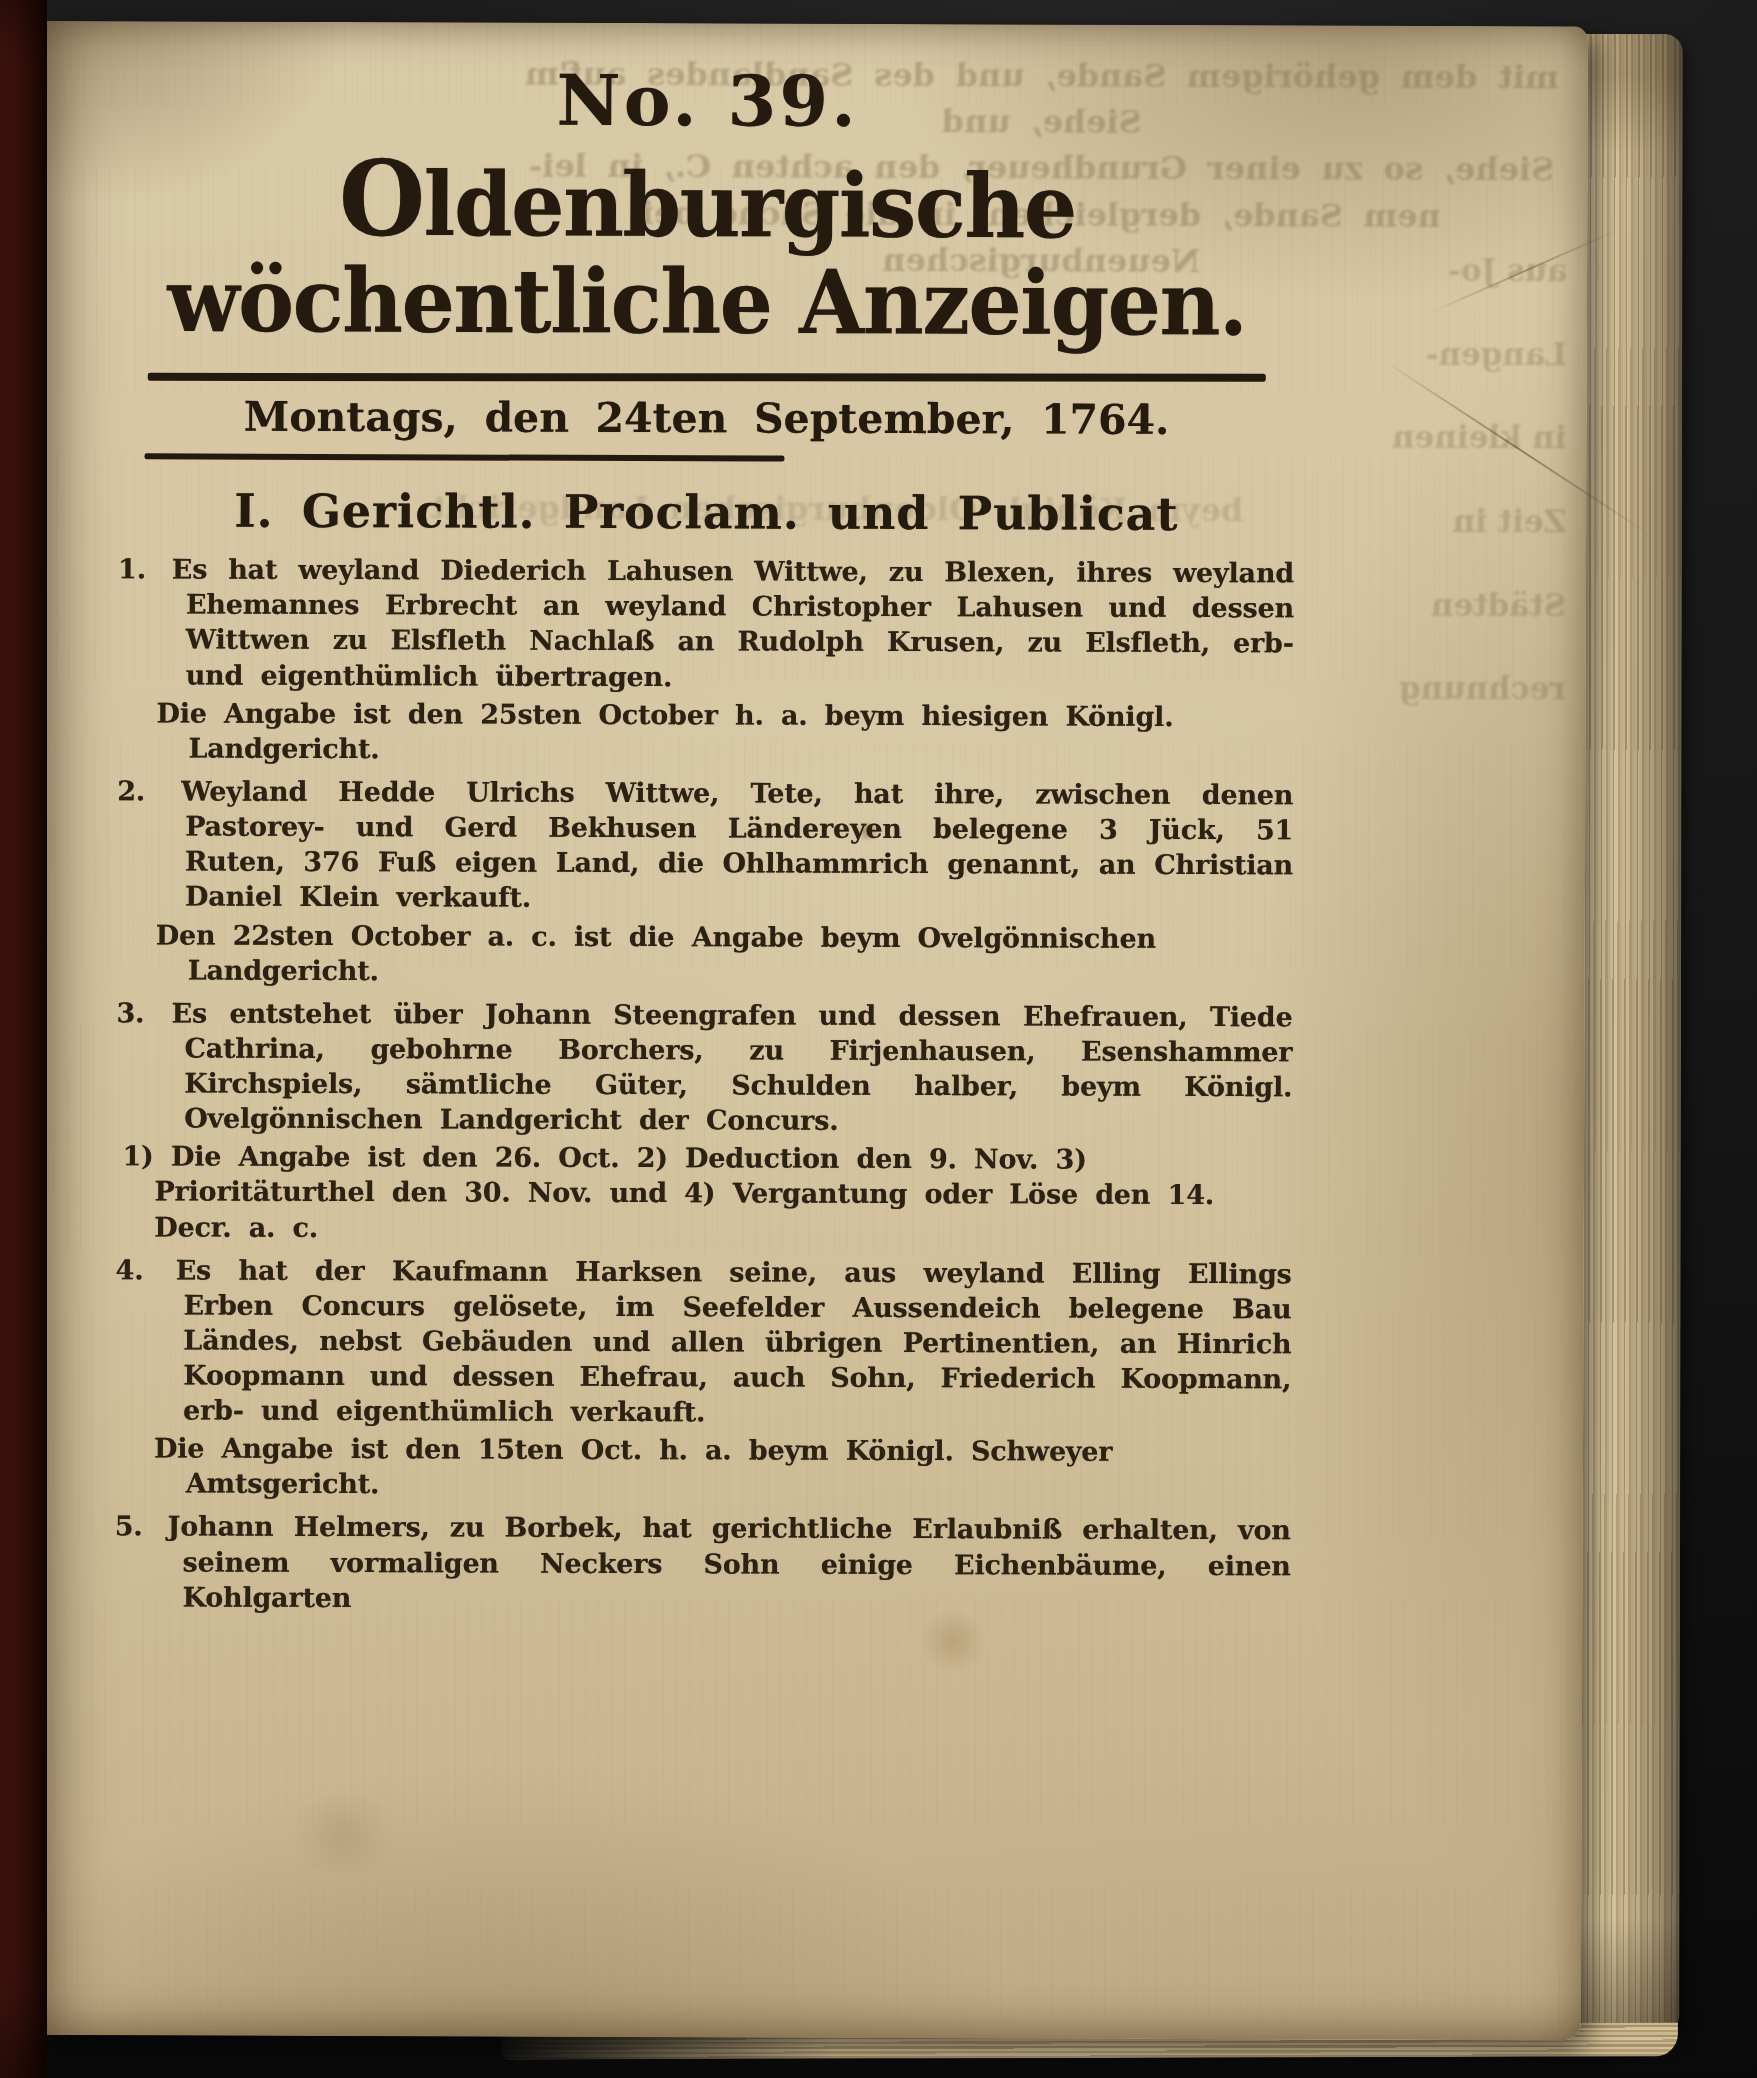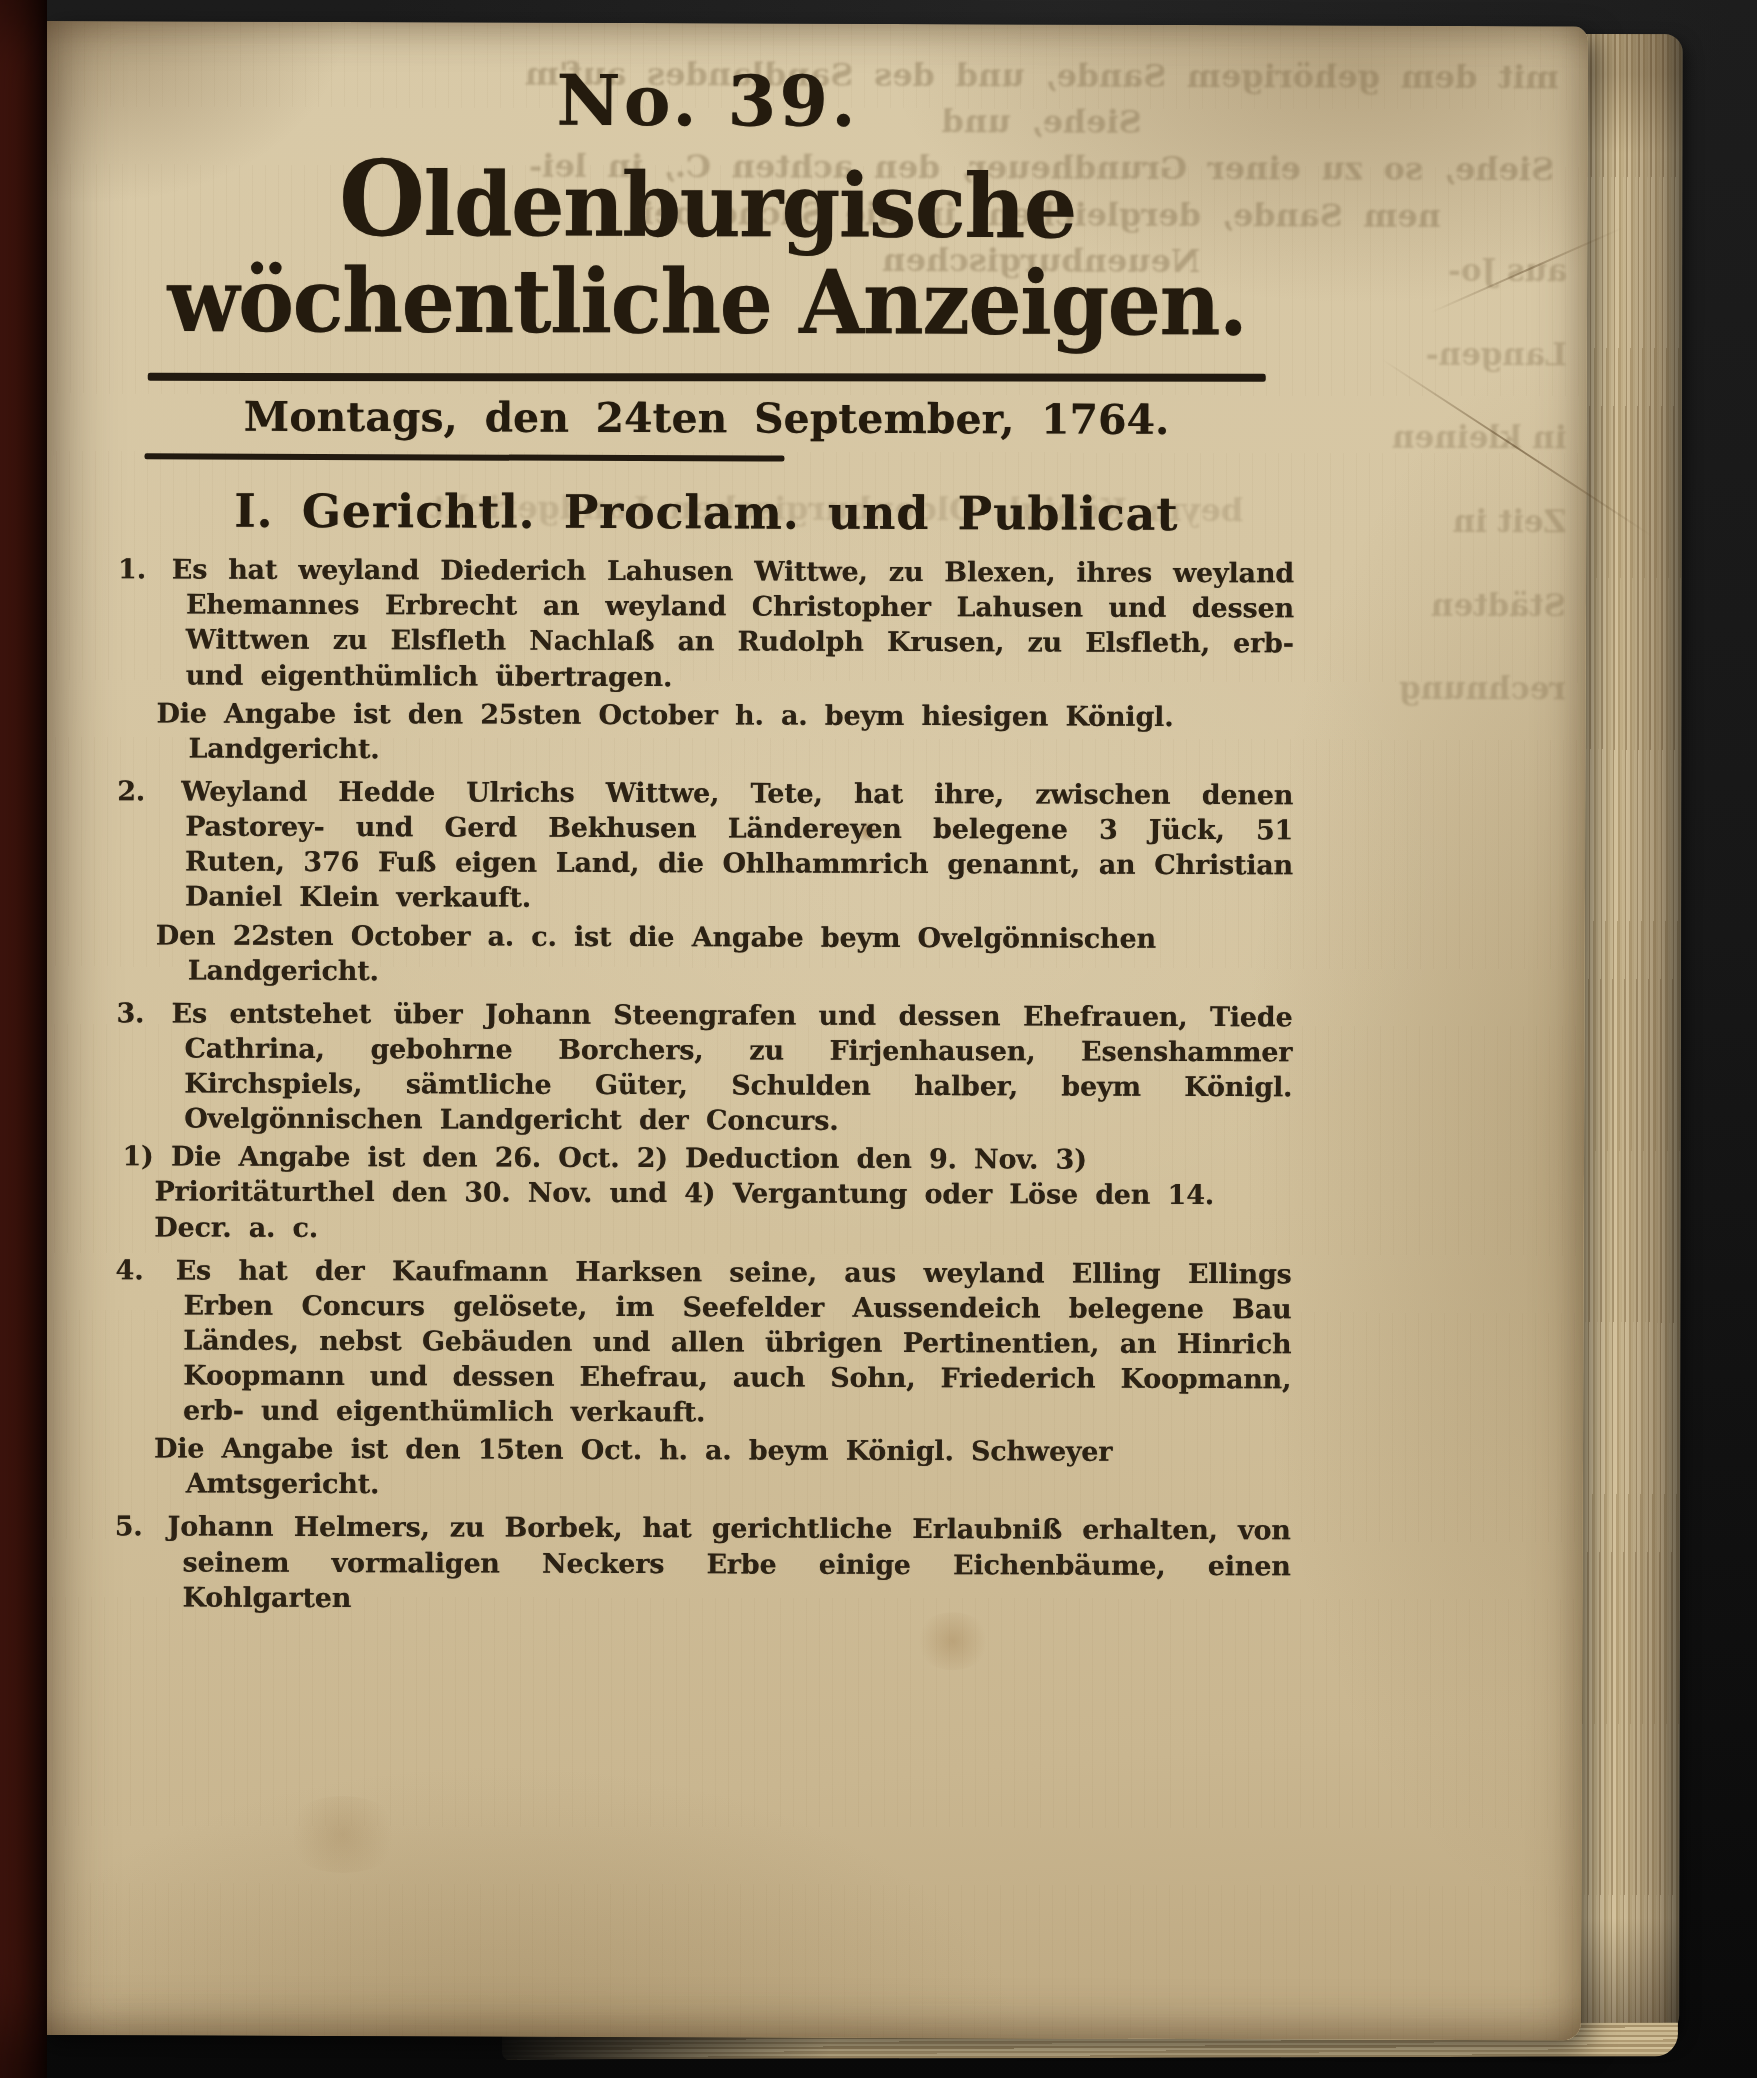--- a/index.html
+++ b/index.html
@@ -171,18 +171,18 @@
 
       <p class="item"><span class="num">2.</span> <span>Weyland Hedde Ulrichs Wittwe, Tete, hat ihre, zwischen denen Pastorey- und Gerd Bekhusen Ländereyen belegene 3 Jück, 51 Ruten, 376 Fuß eigen Land, die Ohlhammrich genannt, an Christian Daniel Klein verkauft.</span></p>
       <p class="note">Den 22sten October a. c. ist die Angabe beym Ovelgönnischen Landgericht.</p>
 
       <p class="item"><span class="num">3.</span> <span>Es entstehet über Johann Steengrafen und dessen Ehefrauen, Tiede Cathrina, gebohrne Borchers, zu Firjenhausen, Esenshammer Kirchspiels, sämtliche Güter, Schulden halber, beym Königl. Ovelgönnischen Landgericht der Concurs.</span></p>
       <p class="note note-flush">1) Die Angabe ist den 26. Oct. 2) Deduction den 9. Nov. 3) Prioritäturthel den 30. Nov. und 4) Vergantung oder Löse den 14. Decr. a. c.</p>
 
       <p class="item"><span class="num">4.</span> <span>Es hat der Kaufmann Harksen seine, aus weyland Elling Ellings Erben Concurs gelösete, im Seefelder Aussendeich belegene Bau Ländes, nebst Gebäuden und allen übrigen Pertinentien, an Hinrich Koopmann und dessen Ehefrau, auch Sohn, Friederich Koopmann, erb- und eigenthümlich verkauft.</span></p>
       <p class="note">Die Angabe ist den 15ten Oct. h. a. beym Königl. Schweyer Amtsgericht.</p>
 
-      <p class="item"><span class="num">5.</span> <span>Johann Helmers, zu Borbek, hat gerichtliche Erlaubniß erhalten, von seinem vormaligen Neckers Erbe einige Eichenbäume, einen Kohlgarten</span></p>
+      <p class="item"><span class="num">5.</span> <span>Johann Helmers, zu Borbek, hat gerichtliche Erlaubniß erhalten, von seinem vormaligen Neckers Sohn einige Eichenbäume, einen Kohlgarten</span></p>
 
     </div>
   </div>
 </div>
 
 
 </body></html>

